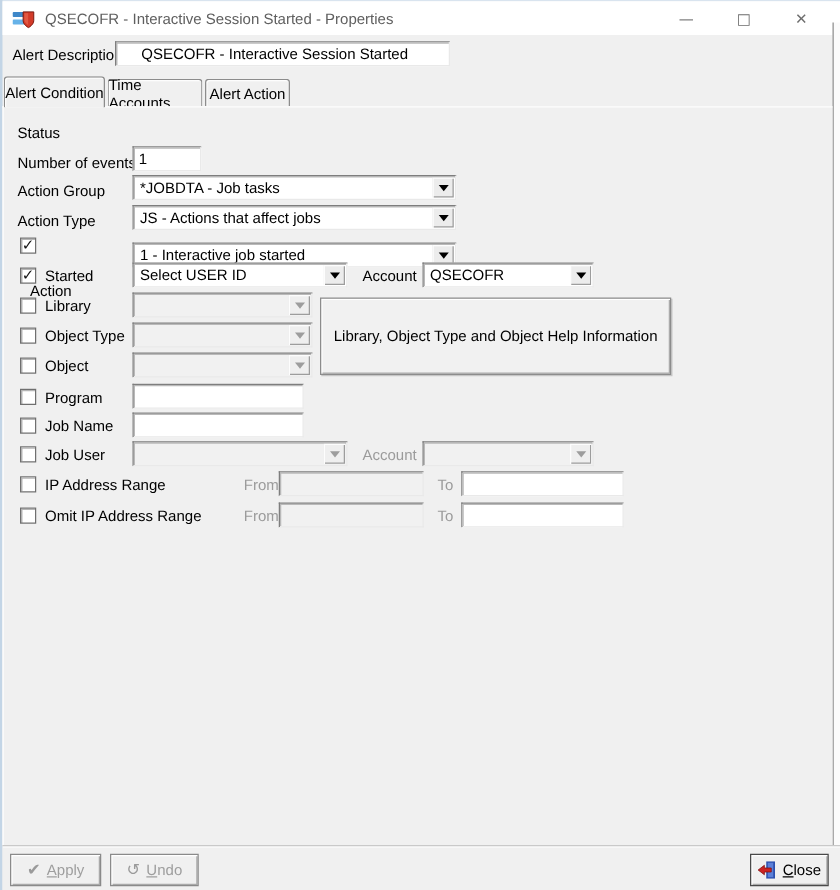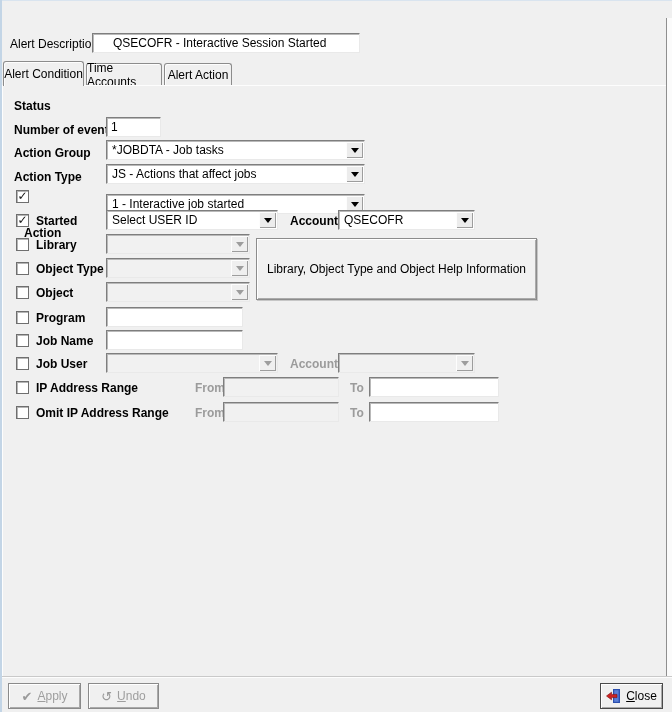--- a/index.html
+++ b/index.html
@@ -52,21 +52,21 @@
     display:flex; align-items:center; justify-content:center;
     font-size:12px; cursor:default;
   }
   .tab.active { top:61px; height:25px; z-index:3;justify-content:center; }
   .tabpage {
     position:absolute; top:85px; left:2px; width:664px; height:591px;
     border-top:1px solid #fdfdfd; border-left:1px solid #fdfdfd;
     background:#f0f0f0; z-index:1;
   }
   
-  .flabel { position:absolute; white-space:nowrap;font-weight:bold; }
+  .flabel { position:absolute; white-space:nowrap; }
   .flabel.dim { color:#9b9b9b; }
   .cbx {
     position:absolute; width:13px; height:13px; background:#fff;
     border:1px solid #6f6f6f; box-shadow: inset 1px 1px 0 #b5b5b5;
     display:flex; align-items:center; justify-content:center; cursor:default;
   }
   .cbx .tick {
     font-family:"DejaVu Sans", sans-serif; font-size:12px; font-weight:bold;
     color:#111; line-height:1; margin-top:-2px;
   }
@@ -120,20 +120,40 @@
   .btn.disabled { color:#9e9e9e; }
   .btn.default { border-color:#4a4a4a; }
   .btn .bicon { font-family:"DejaVu Sans", sans-serif; font-size:13px; color:#9a9a9a; line-height:1; }
   .uline::first-letter { text-decoration: underline; }
 </style>
 </head>
 <body>
 
 <div class="window">
 
+  <div class="titlebar">
+    <svg class="app-icon" viewBox="0 0 18 16">
+      <rect x="0" y="2.5" width="13" height="4" rx="1" fill="#3e87c8"></rect>
+      <rect x="0" y="8.5" width="13" height="4" rx="1" fill="#66b2e8"></rect>
+      <path d="M8.5 2.5 h8.5 v7 c0 3.4 -4.25 5.6 -4.25 5.6 s-4.25 -2.2 -4.25 -5.6 z" fill="#d23b29" stroke="#7a1a10" stroke-width="0.8"></path>
+      <path d="M9.5 3.5 h3 v9.5 c-1.5 -1 -3 -2.6 -3 -4.5 z" fill="#e8654f" opacity="0.7"></path>
+    </svg>
+    <span class="title-text">QSECOFR - Interactive Session Started - Properties</span>
+    <div class="win-controls">
+      <div class="win-btn">
+        <span>—</span>
+      </div>
+      <div class="win-btn">
+        <span>□</span>
+      </div>
+      <div class="win-btn close-btn">
+        <span>✕</span>
+      </div>
+    </div>
+  </div>
 
   <div class="bg-sliver"></div>
 
   <div class="desc-row">
     <span class="desc-label">Alert Description</span>
     <input class="desc-field" value="QSECOFR - Interactive Session Started" style="">
   </div>
 
   <div class="tab active" style="left:3px; width:81px;">
     <span>Alert Condition</span>

